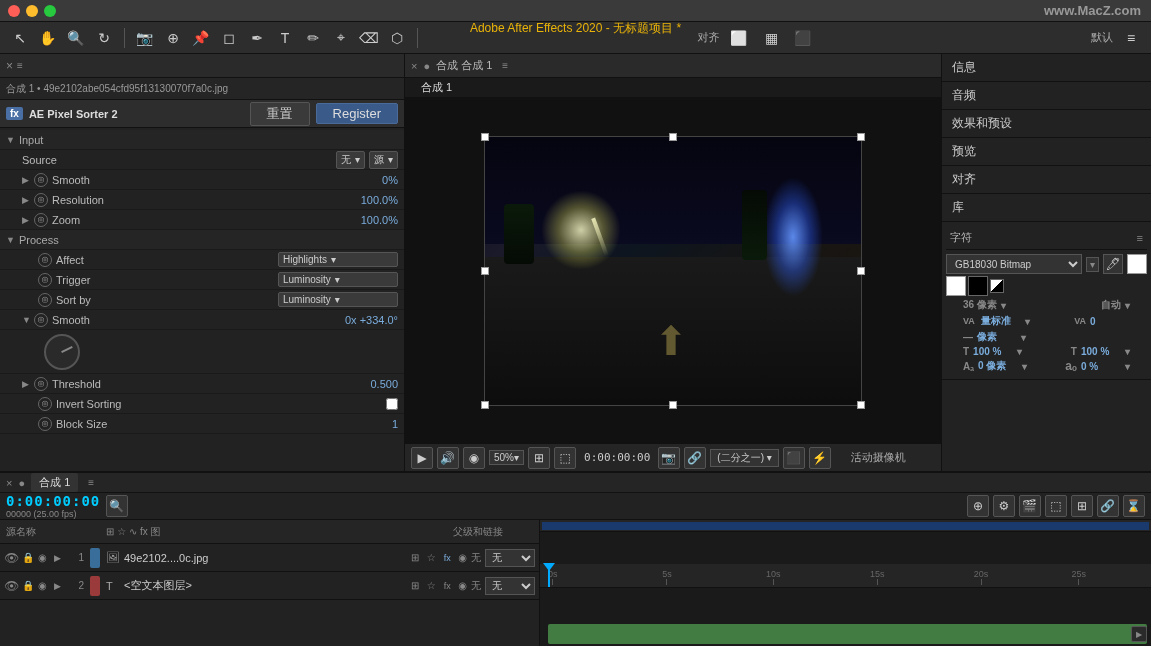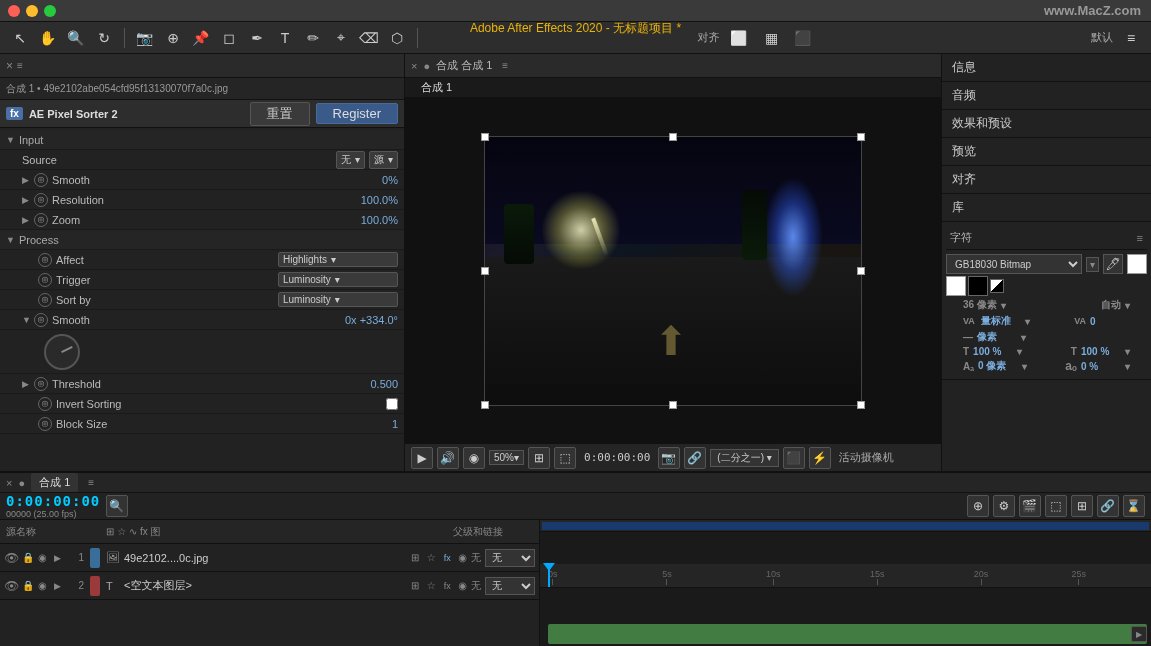--- a/index.html
+++ b/index.html
@@ -982,21 +982,21 @@
       <button class="tl-btn">⊞</button>
       <button class="tl-btn">⬚</button>
       <span style="font-family:monospace;color:#ccc;font-size:11px;padding:0 4px;">0:00:00:00</span>
       <button class="tl-btn">📷</button>
       <button class="tl-btn">🔗</button>
       <span style="background:#333;border:1px solid #555;padding:1px 6px;font-size:10px;color:#ccc;cursor:pointer;">
         (<span>二分之一</span>) ▾
       </span>
       <button class="tl-btn">⬛</button>
       <button class="tl-btn">⚡</button>
-      <span style="font-size:11px;color:#aaa;margin-left:4px;">活动摄像机</span>
+      <span style="font-size:11px;color:#aaa;margin-left:16px;">活动摄像机</span>
     </div>
   </div>
 
   <div class="right-panel">
     <div class="right-panel-item">
       <span>信息</span>
     </div>
     <div class="right-panel-item">
       <span>音频</span>
     </div>

